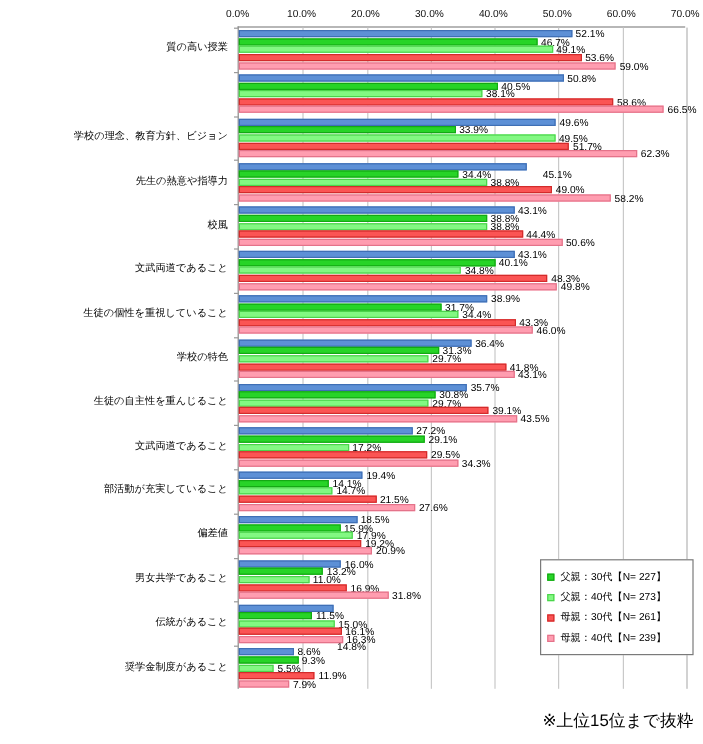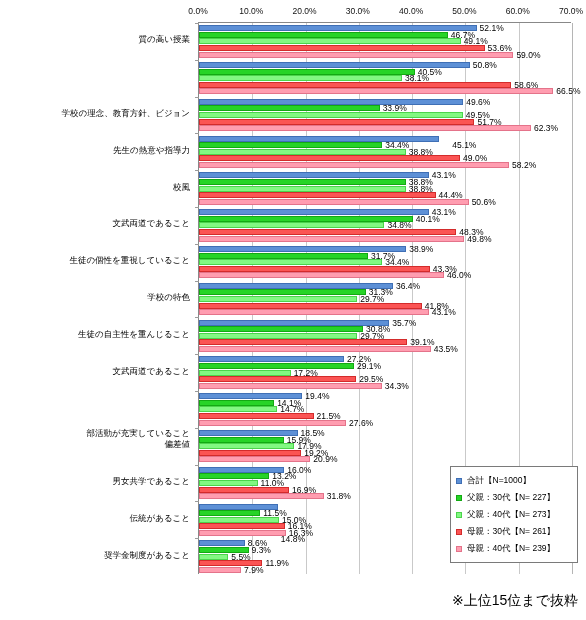--- a/index.html
+++ b/index.html
@@ -112,21 +112,21 @@
   <div class="labels-col" id="labels-col">
       <div class="cat-label" style="top: 18.4px;">質の高い授業</div>
       <div class="cat-label" style="top: 92px;">学校の理念、教育方針、ビジョン</div>
       <div class="cat-label" style="top: 128.8px;">先生の熱意や指導力</div>
       <div class="cat-label" style="top: 165.6px;">校風</div>
       <div class="cat-label" style="top: 202.4px;">文武両道であること</div>
       <div class="cat-label" style="top: 239.2px;">生徒の個性を重視していること</div>
       <div class="cat-label" style="top: 276px;">学校の特色</div>
       <div class="cat-label" style="top: 349.6px;">文武両道であること</div>
       <div class="cat-label" style="top: 312.8px;">生徒の自主性を重んじること</div>
-      <div class="cat-label" style="top: 386.4px; margin-top: 26px;">部活動が充実していること</div>
+      <div class="cat-label" style="top: 386.4px;">部活動が充実していること</div>
       <div class="cat-label" style="top: 423.2px;">偏差値</div>
       <div class="cat-label" style="top: 460px;">男女共学であること</div>
       <div class="cat-label" style="top: 496.8px;">伝統があること</div>
       <div class="cat-label" style="top: 533.6px;">奨学金制度があること</div>
     </div>
 
   <div class="plot" id="plot">
       <div class="gridline" style="left: 53.2857px;"></div>
       <div class="gridline" style="left: 106.571px;"></div>
       <div class="gridline" style="left: 159.857px;"></div>
@@ -296,24 +296,20 @@
       <div class="bar s2" title="父親：40代【N=273】 — 5.5%" style="top: 530.6px; width: 29.3071px;"></div>
       <div class="bar-val" style="left: 29.3071px; top: 533.6px;">5.5%</div>
       <div class="bar s3" title="母親：30代【N=261】 — 11.9%" style="top: 537.2px; width: 63.41px;"></div>
       <div class="bar-val" style="left: 63.41px; top: 540.2px;">11.9%</div>
       <div class="bar s4" title="母親：40代【N=239】 — 7.9%" style="top: 543.8px; width: 42.0957px;"></div>
       <div class="bar-val" style="left: 42.0957px; top: 546.8px;">7.9%</div>
     </div>
 
   <div class="legend" id="legend">
       <div class="legend-row">
-        <span class="legend-swatch s0"></span>
-        <span class="legend-text">合計【N=1000】</span>
-      </div>
-      <div class="legend-row">
         <span class="legend-swatch s1"></span>
         <span class="legend-text">父親：30代【N= 227】</span>
       </div>
       <div class="legend-row">
         <span class="legend-swatch s2"></span>
         <span class="legend-text">父親：40代【N= 273】</span>
       </div>
       <div class="legend-row">
         <span class="legend-swatch s3"></span>
         <span class="legend-text">母親：30代【N= 261】</span>

